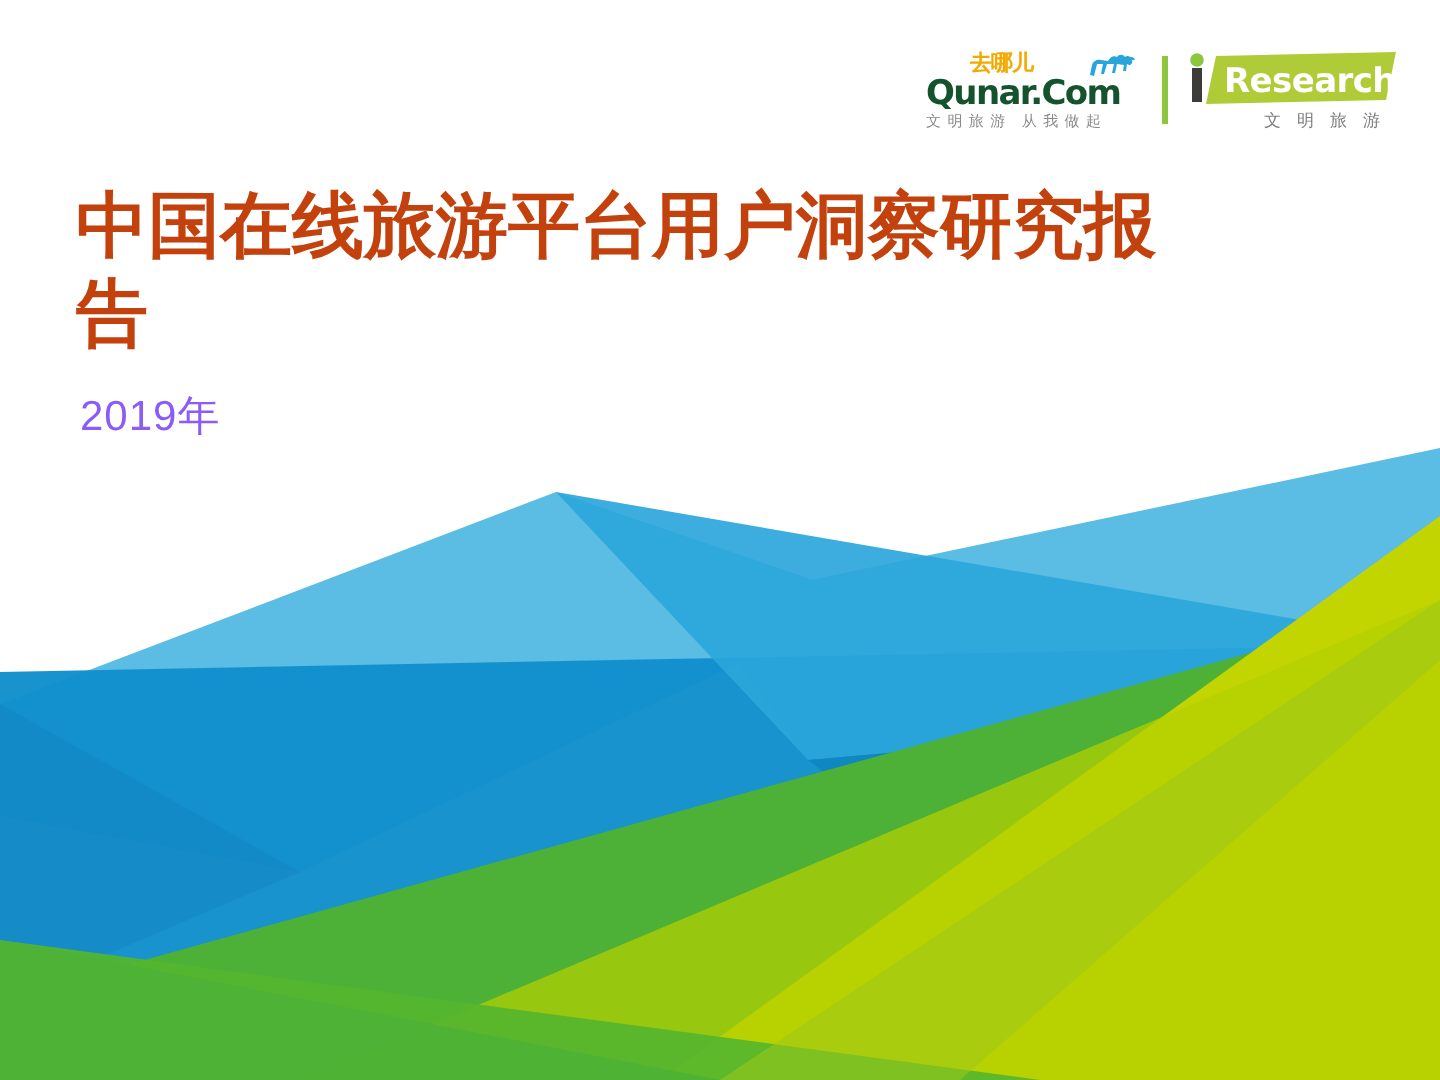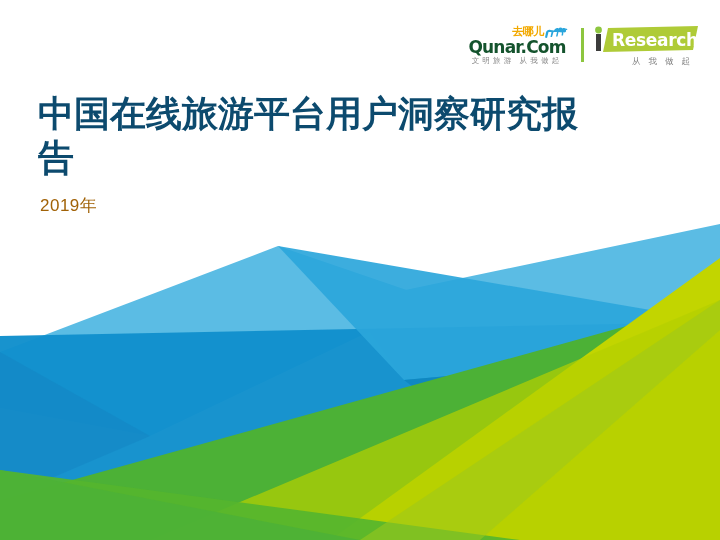--- a/index.html
+++ b/index.html
@@ -33,21 +33,21 @@
     align-items: flex-start;
     gap: 0px;
     z-index: 5;
   }
 
   
   .qunar-logo {
     position: relative;
     width: 108px;
     padding-right: 10px;
-    text-align: center;
+    text-align: left;
   }
   .qunar-cn-top {
     font-family: "DejaVu Sans", sans-serif;
     font-size: 11px;
     font-weight: bold;
     color: #F2A900;
     letter-spacing: -0.5px;
     line-height: 12px;
     height: 12px;
     margin-left: 22px;
@@ -112,30 +112,30 @@
   #title-block {
     position: absolute;
     left: 38px;
     top: 92px;
     z-index: 5;
   }
   #main-title {
     font-family: "DejaVu Sans", sans-serif;
     font-size: 36px;
     font-weight: bold;
-    color: #0c4a6e;
+    color: #c2410c;
     line-height: 44px;
     letter-spacing: 0px;
     width: 560px;
     margin: 0;
   }
   #subtitle {
     font-family: "Liberation Sans", "DejaVu Sans", sans-serif;
-    font-size: 17px;
-    color: #a16207;
+    font-size: 21px;
+    color: #8b5cf6;
     margin: 14px 0 0 2px;
     letter-spacing: 0.5px;
   }
 </style>
 </head>
 <body>
 
 <div id="slide">
 
   <svg id="bg-art" viewBox="0 0 720 540" width="720" height="540" preserveAspectRatio="none">
@@ -198,21 +198,21 @@
 
           <polygon points="14,2 104,0 99,24 9,26" fill="#AFCB37"></polygon>
 
           <rect x="2" y="8" width="5" height="17" fill="#3C3C3B"></rect>
 
           <circle cx="4.5" cy="4" r="3.4" fill="#8DC63F"></circle>
 
           <text x="18" y="20" font-family="DejaVu Sans, sans-serif" font-size="17" font-weight="bold" fill="#ffffff" letter-spacing="-0.3">Research</text>
         </svg>
       </div>
-      <div class="ires-cn">从我做起</div>
+      <div class="ires-cn">文明旅游</div>
     </div>
   </div>
 
   <div id="title-block">
     <h1 id="main-title">中国在线旅游平台用户洞察研究报告</h1>
     <div id="subtitle">2019年</div>
   </div>
 
 </div>
 

